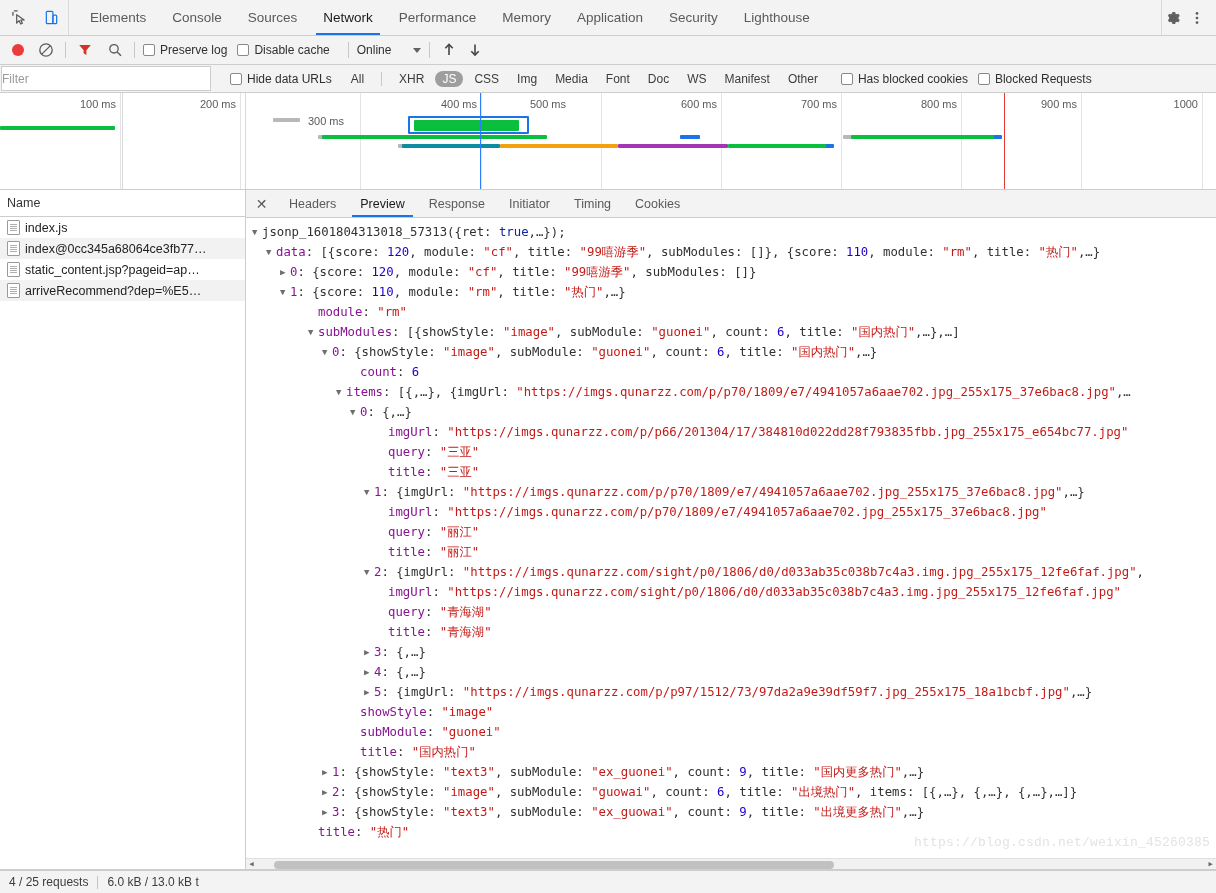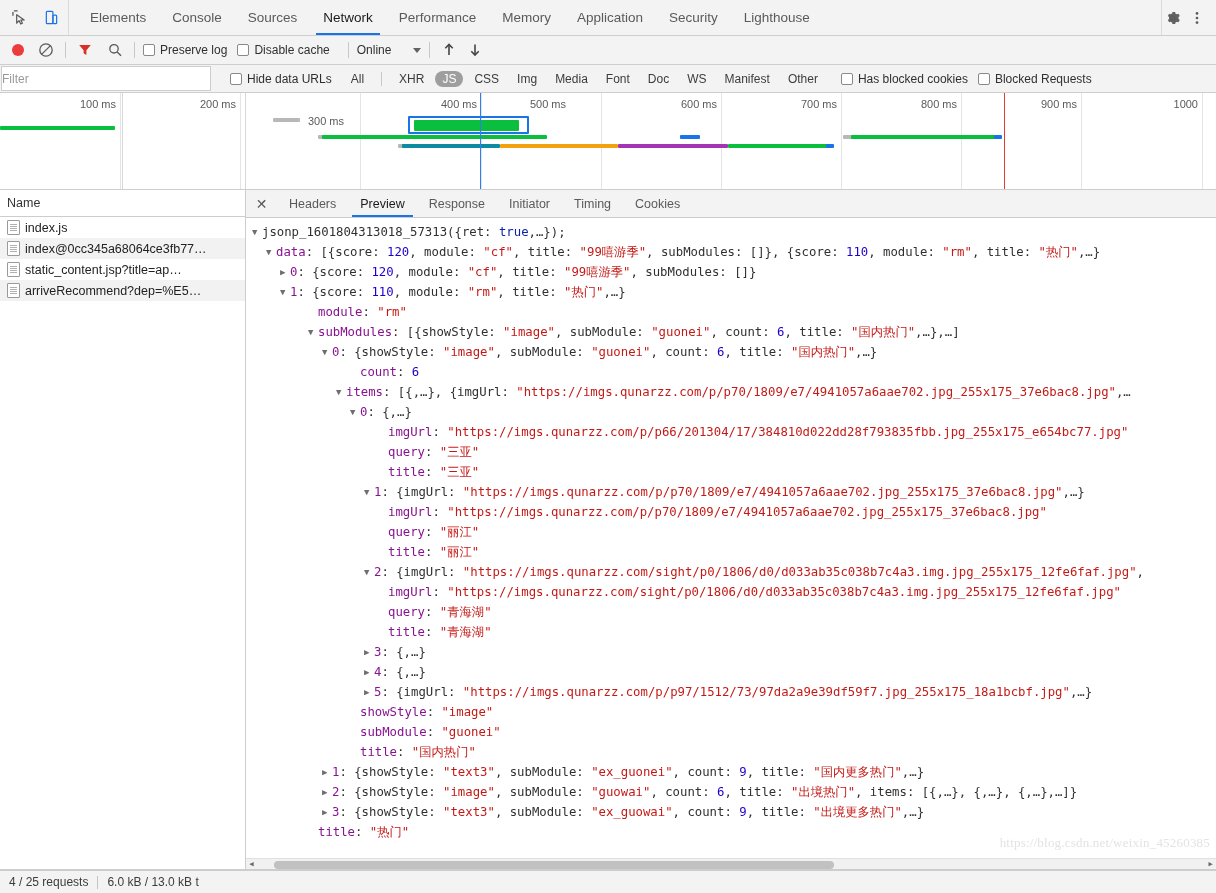--- a/index.html
+++ b/index.html
@@ -289,21 +289,21 @@
     position: absolute; bottom: 0;
     width: 11px; height: 11px;
     display: flex; align-items: center; justify-content: center;
     font-size: 7px; color: #6a6a6a;
   }
   .watermark {
     position: absolute;
     right: 6px; bottom: 16px;
     font-size: 13px;
     color: #e3e3e3;
-    font-family: Liberation Serif, serif;
+    font-family: Liberation Mono, monospace;
     pointer-events: none;
     letter-spacing: 0.2px;
   }
 </style>
 </head>
 <body>
 
 <div id="devtools">
 
   <div class="tabbar">
@@ -505,21 +505,21 @@
           <div class="reqrow">
             <span class="doc-ico"></span>
             <span>index.js</span>
           </div>
           <div class="reqrow">
             <span class="doc-ico"></span>
             <span>index@0cc345a68064ce3fb77…</span>
           </div>
           <div class="reqrow">
             <span class="doc-ico"></span>
-            <span>static_content.jsp?title=ap…</span>
+            <span>static_content.jsp?pageid=ap…</span>
           </div>
           <div class="reqrow">
             <span class="doc-ico"></span>
             <span>arriveRecommend?dep=%E5…</span>
           </div>
         </div>
     </div>
 
     <div class="detail">
       <div class="dtabs">

